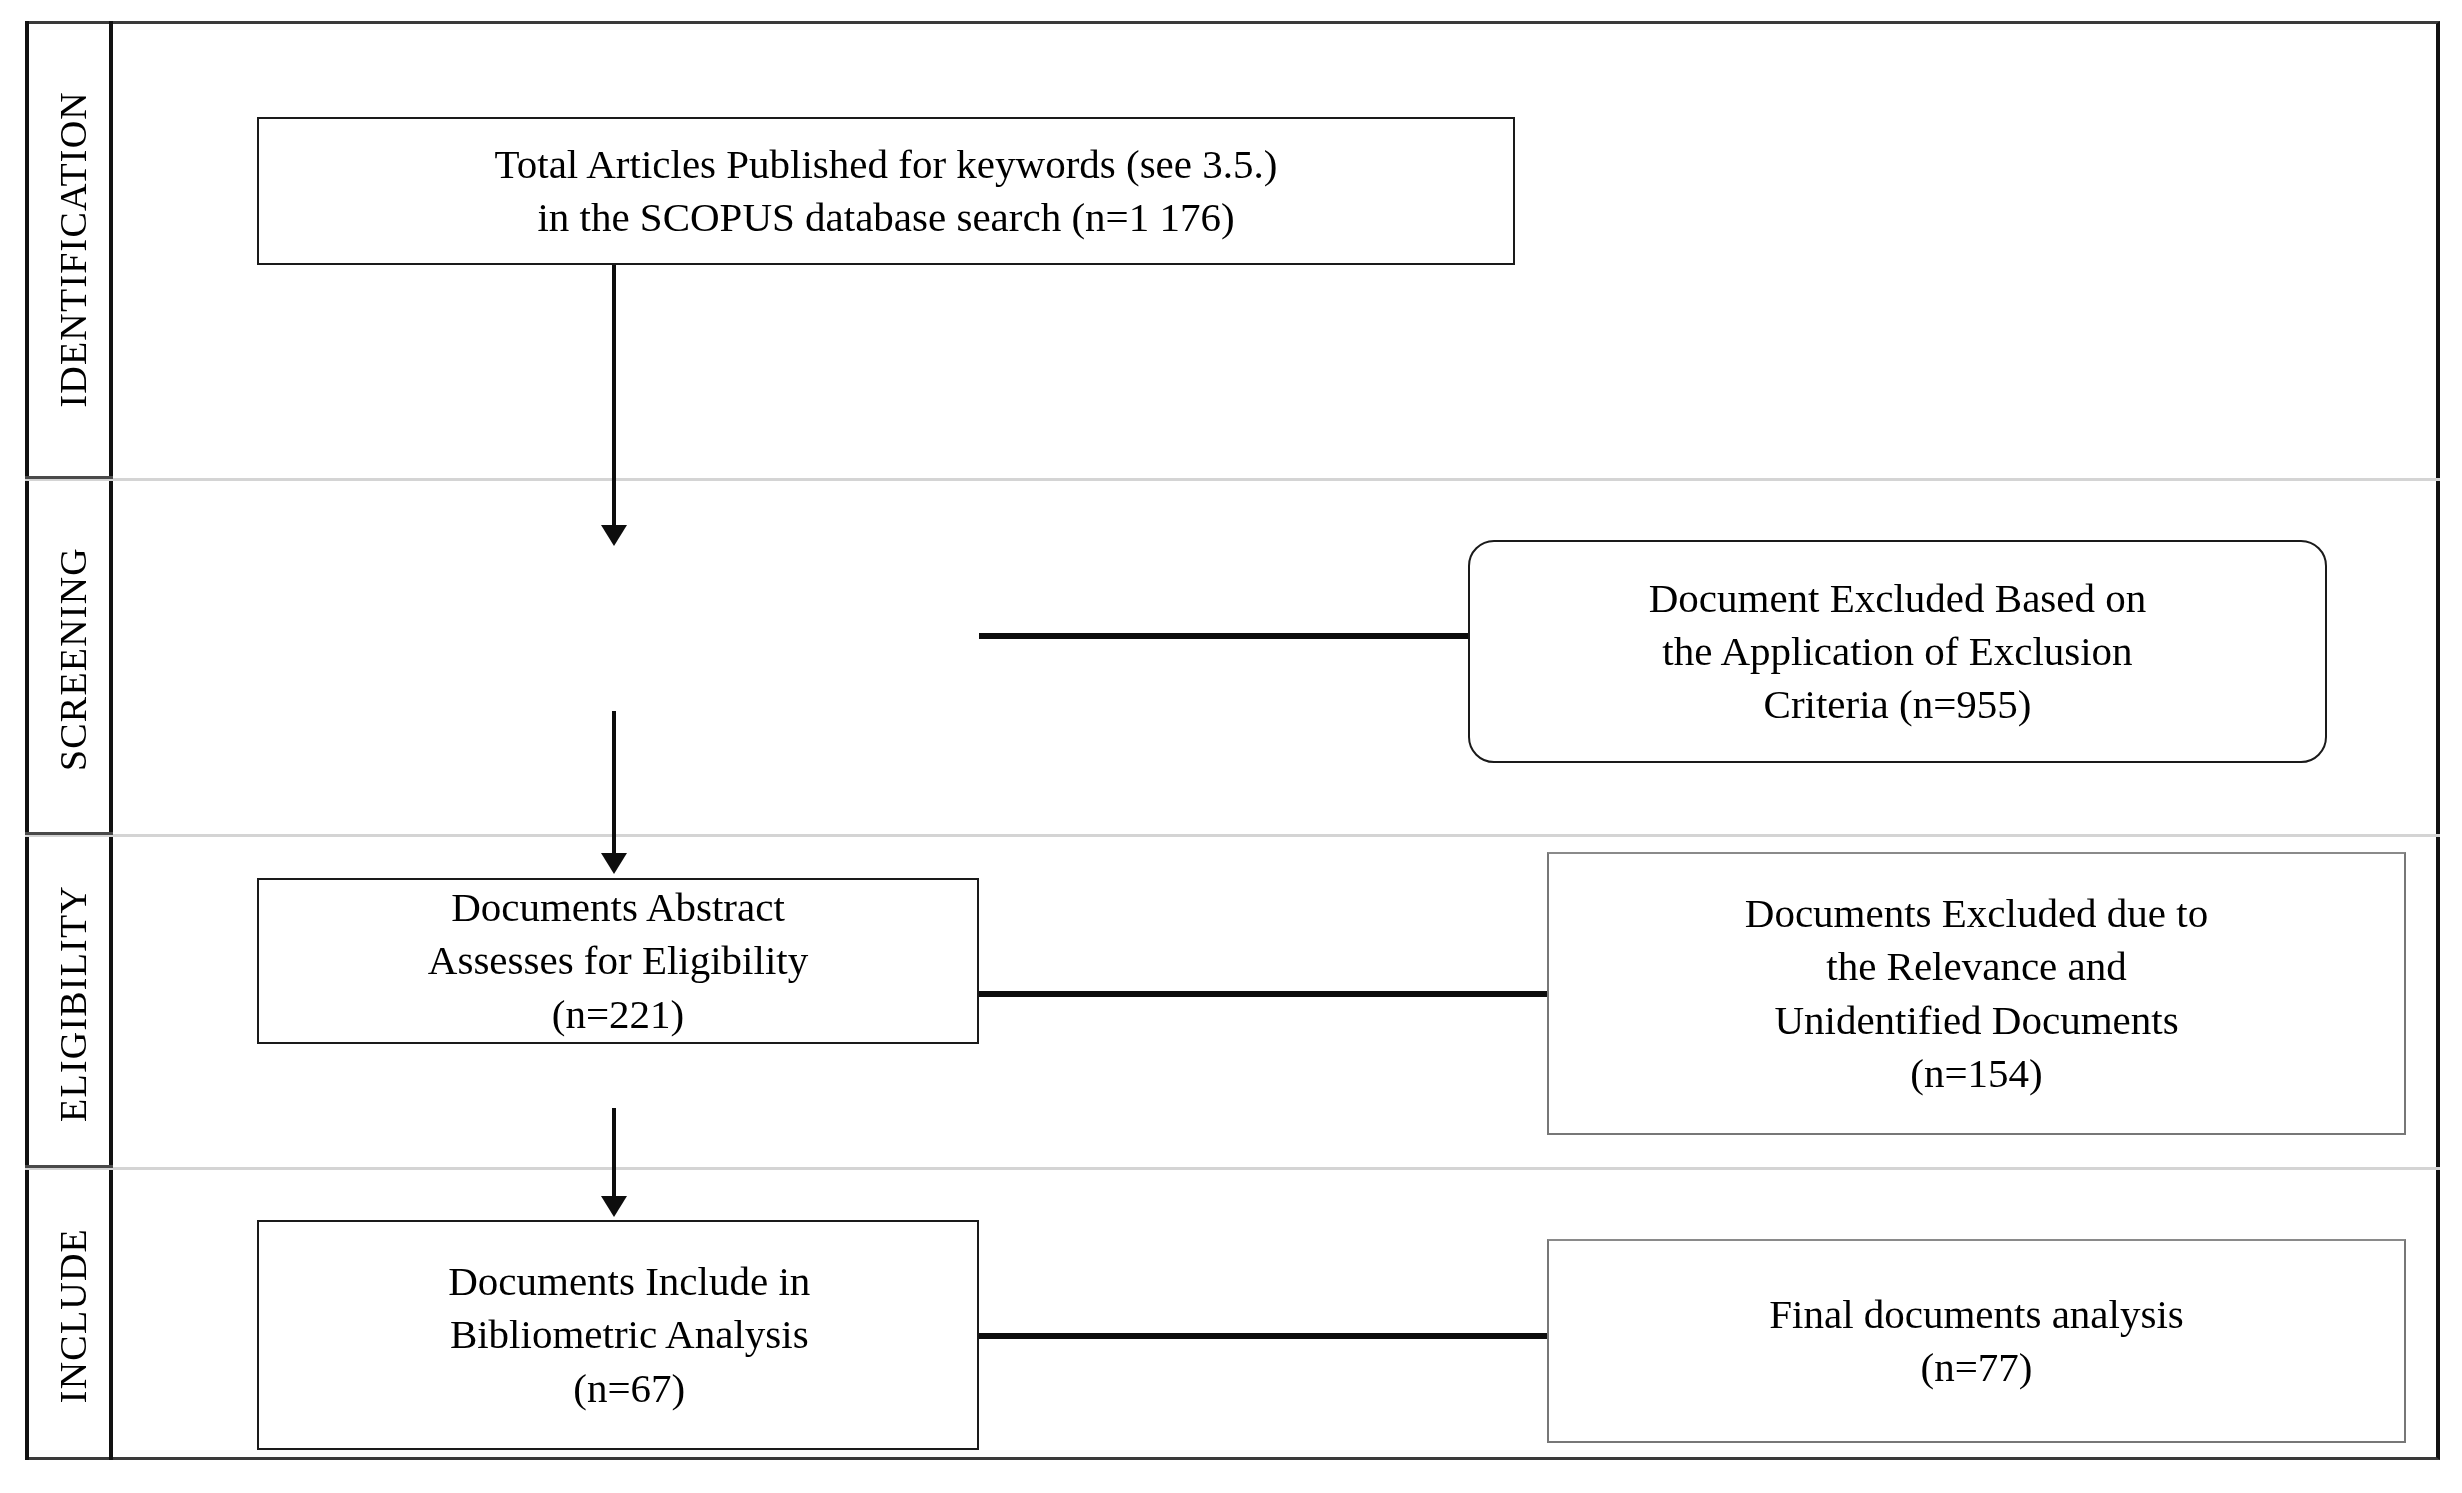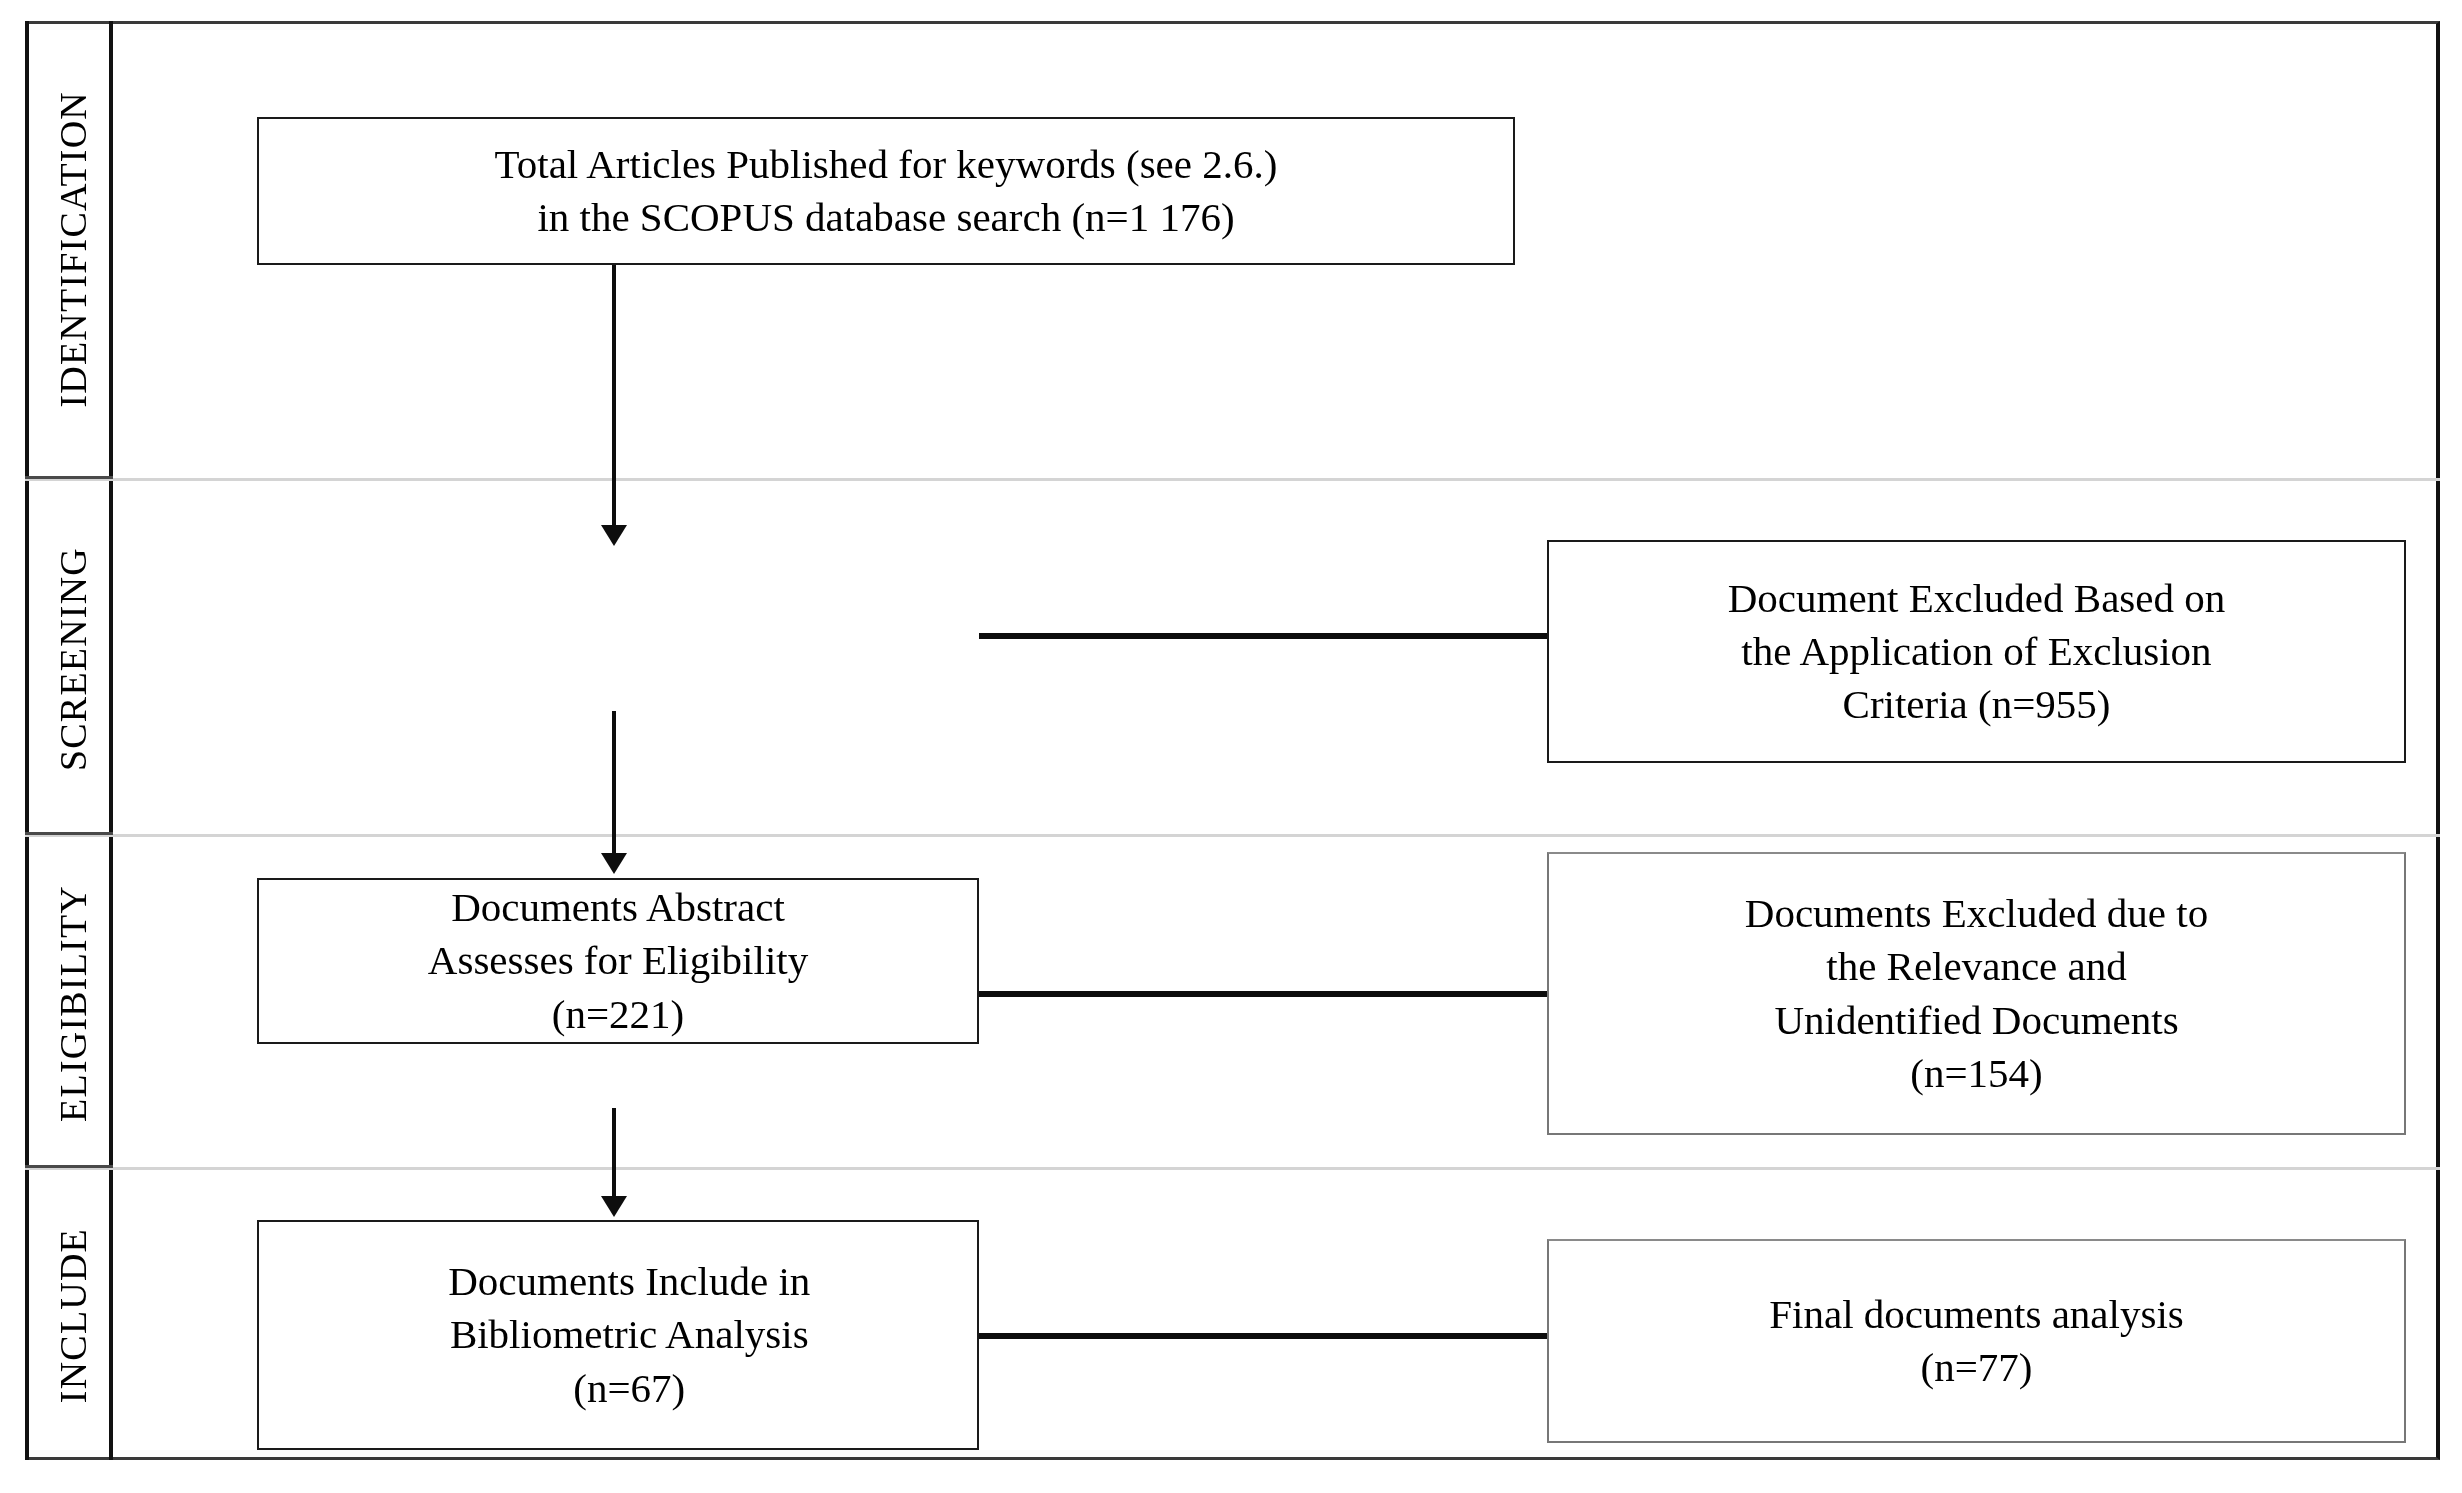--- a/index.html
+++ b/index.html
@@ -150,33 +150,33 @@
   <div class="row-sep dark" style="top:476px;"></div>
 
   <div class="row-sep" style="top:834px;"></div>
   <div class="row-sep dark" style="top:832px;"></div>
 
   <div class="row-sep" style="top:1167px;"></div>
   <div class="row-sep dark" style="top:1165px;"></div>
 
   <div class="flow-box" style="left:257px; top:117px; width:1258px; height:148px;">
     <div>
-      <span class="txt">Total Articles Published for keywords (see 2.6.)</span>
+      <span class="txt">Total Articles Published for keywords (see 3.5.)</span>
       <span class="txt">in the SCOPUS database search (n=1 176)</span>
     </div>
   </div>
 
   <div class="conn-v" style="left:612px; top:265px; height:268px;"></div>
   <div class="arrow-down" style="left:601px; top:525px;"></div>
 
 
   <div class="conn-h" style="left:979px; top:633px; width:599px;"></div>
   <div class="arrow-right" style="left:1565px; top:624px;"></div>
 
-  <div class="flow-box" style="left:1547px; top:540px; width:859px; height:223px;">
+  <div class="flow-box" style="left:1468px; top:540px; width:859px; height:223px;border-radius:26px;">
     <div>
       <span class="txt">Document Excluded Based on</span>
       <span class="txt">the Application of Exclusion</span>
       <span class="txt">Criteria (n=955)</span>
     </div>
   </div>
 
   <div class="conn-v" style="left:612px; top:711px; height:151px;"></div>
   <div class="arrow-down" style="left:601px; top:853px;"></div>
 

